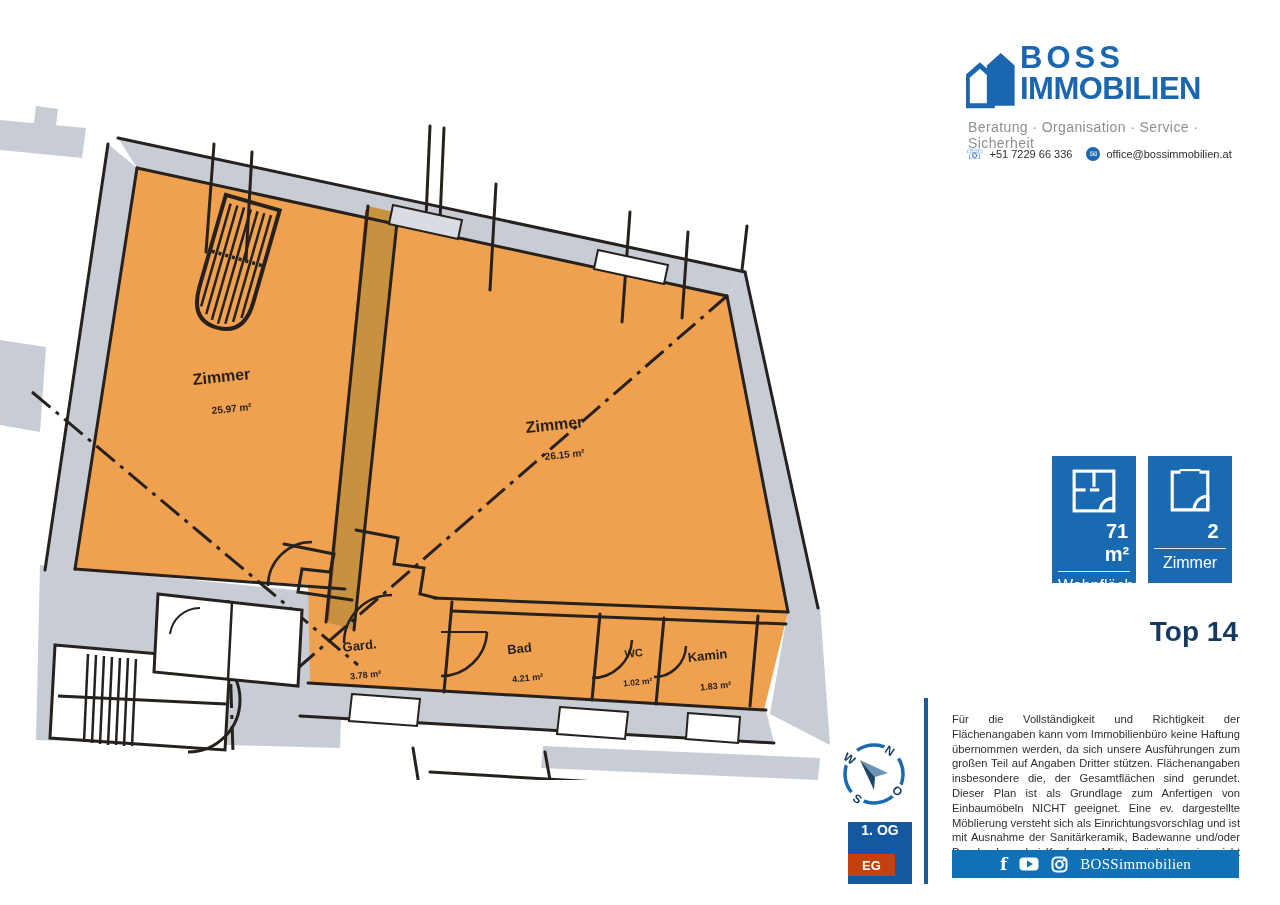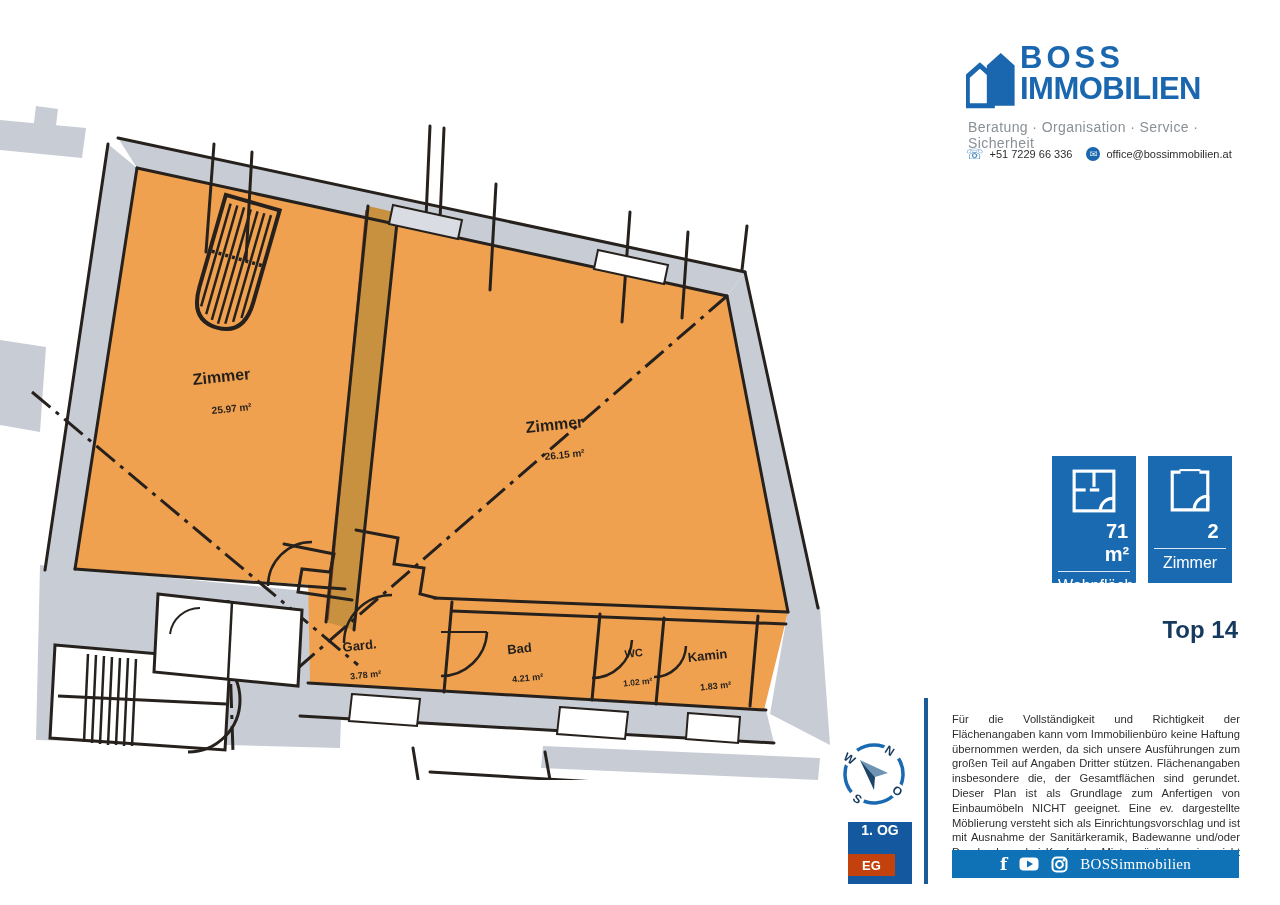--- a/index.html
+++ b/index.html
@@ -27,21 +27,21 @@
 
   
   .badge { width:84px; height:127px; background:#1A6AB1; color:#fff; text-align:center; }
   .badge-1 { left:1052px; top:456px; }
   .badge-2 { left:1148px; top:456px; }
   .badge svg { margin-top:12px; }
   .badge-value { font-size:20px; font-weight:bold; margin-top:2px;padding-left:46px; }
   .badge-label { font-size:16px; margin:5px 6px 0 6px; padding-top:5px; border-top:1px solid rgba(255,255,255,.85); }
 
   
-  .unit-title { left:952px; top:616px; width:286px; text-align:right; font-size:24px; font-weight:bold; color:#163A5F; }
+  .unit-title { left:952px; top:616px; width:286px; text-align:right; font-size:28px; font-weight:bold; color:#163A5F; }
   .unit-address { left:952px; top:646px; width:286px; text-align:right; font-size:17.5px; color:#163A5F; }
 
   
   .disclaimer { left:952px; top:712px; width:288px; font-size:11.2px; line-height:14.8px;
     color:#2e2e2e; text-align:justify; }
 
   
   .footer-bar { left:952px; top:850px; width:287px; height:28px; background:#0F72B7; color:#fff;
     display:flex; align-items:center; justify-content:center; gap:12px; }
   .f-icon { font-family:"DejaVu Serif", serif; font-weight:bold; font-size:17px; line-height:1; }

